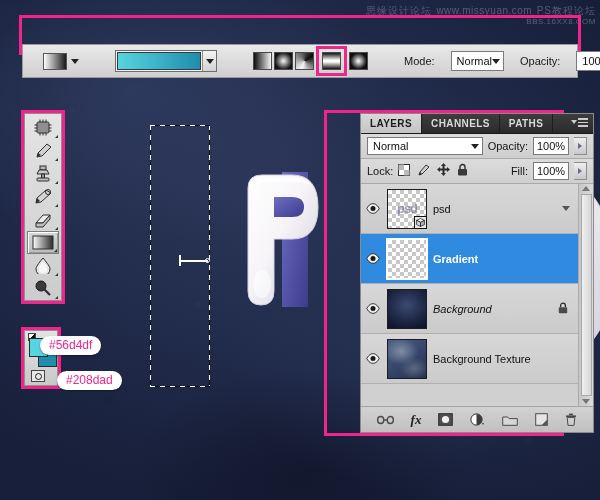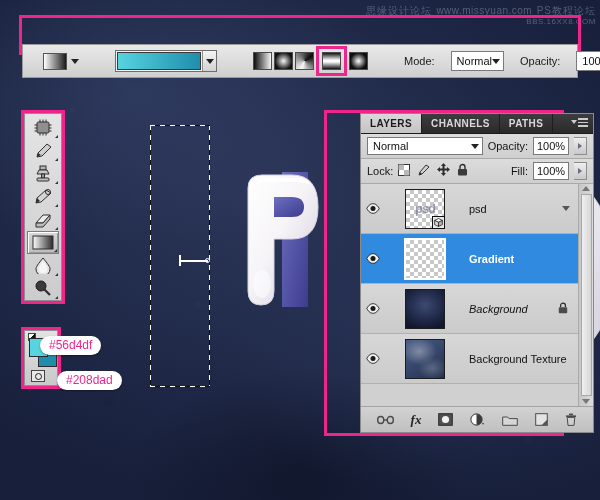--- a/index.html
+++ b/index.html
@@ -141,21 +141,21 @@
   .lp-row .lbl { font-size:11px; color:#141414; }
   .lp-row .lbl.r { margin-left:auto; }
   .blend-select { flex:1; max-width:118px; height:18px; border:1px solid #7a7a7a; background:#fff;
     display:flex; align-items:center; justify-content:space-between; padding:0 3px 0 5px; font-size:11px; color:#111; }
   .num-field { width:36px; height:18px; border:1px solid #7a7a7a; background:#fff;
     display:flex; align-items:center; justify-content:center; font-size:11px; color:#111; }
   .lock-icons { display:flex; align-items:center; gap:7px; }
 
   .layer-list { flex:1; display:flex; overflow:hidden; background:#d0d0d0; }
   .layer-col { flex:1; display:flex; flex-direction:column; }
-  .layer-item { height:50px; display:flex; align-items:center; gap:24px; padding:0 4px;
+  .layer-item { height:50px; display:flex; align-items:center; gap:6px; padding:0 4px;
     background:linear-gradient(#d7d7d7,#cbcbcb); border-bottom:1px solid #b0b0b0; position:relative;text-align:center; }
   .layer-item.selected { background:#2f8ae0; }
   .layer-item.selected .layer-name { color:#fff; font-weight:bold; }
   .eye { width:16px; display:flex; align-items:center; justify-content:center; }
   .thumb { width:40px; height:40px; border:1px solid #1c1c1c; position:relative; background:#fff; }
   .thumb.checker {
     background-image:
       linear-gradient(45deg,#c8c8c8 25%,transparent 25%,transparent 75%,#c8c8c8 75%),
       linear-gradient(45deg,#c8c8c8 25%,transparent 25%,transparent 75%,#c8c8c8 75%);
     background-size:8px 8px; background-position:0 0,4px 4px; background-color:#fff;

